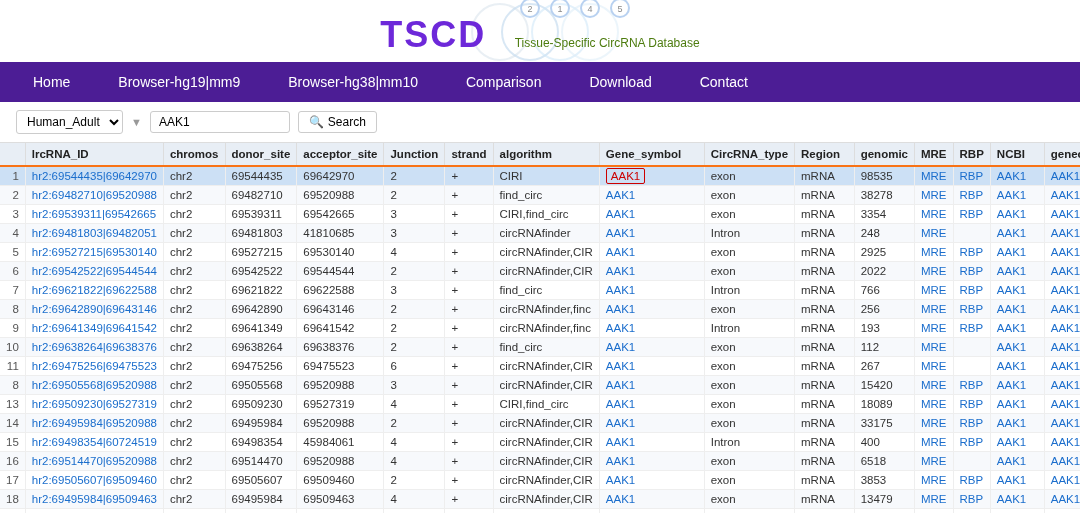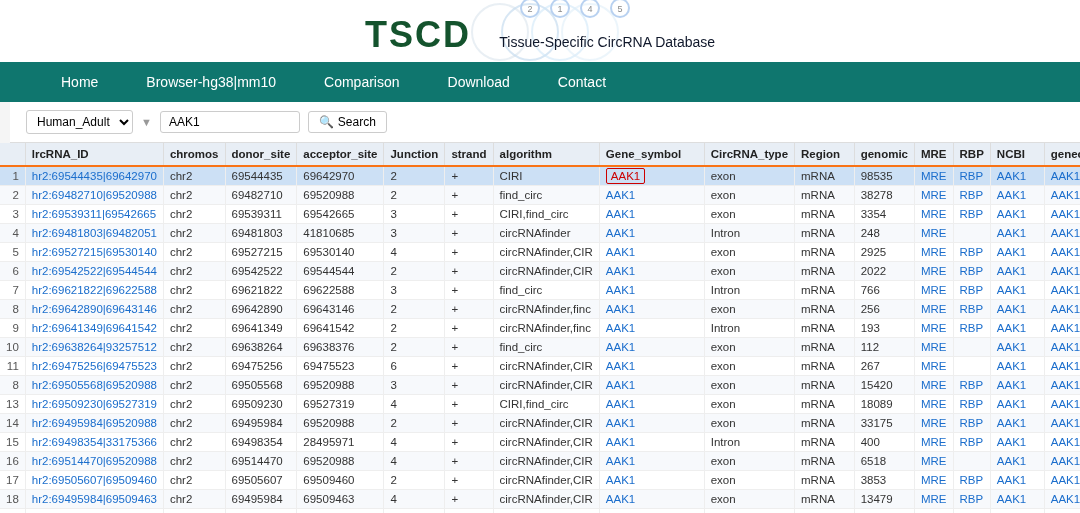--- a/index.html
+++ b/index.html
@@ -13,57 +13,56 @@
       position: relative;
     }
     .logo-text {
       display: inline-block;
       position: relative;
       z-index: 2;
     }
     .logo-tscd {
       font-size: 36px;
       font-weight: 900;
-      color: #14532d;
+      color: #6d28d9;
       letter-spacing: 2px;
     }
     .logo-subtitle {
-      font-size: 14px;
-      color: #0f172a;
+      font-size: 12px;
+      color: #4d7c0f;
       margin-left: 25px;
     }
 
     
     .navbar {
-      background: #0f766e;
+      background: #4c1d95;
       display: flex;
       align-items: center;
       height: 40px;
-      padding: 0 37px;
+      padding: 0 9px;
     }
     .navbar-item {
       color: white;
       font-size: 14px;
       padding: 0 24px;
       height: 40px;
       display: flex;
       align-items: center;
       cursor: pointer;
       white-space: nowrap;
     }
 
     
     .search-row {
       background: white;
       padding: 8px 16px;
       display: flex;
       align-items: center;
       gap: 8px;
       border-bottom: 1px solid #ddd;
-      margin-left: 10px;
     }
     .dropdown-select {
       border: 1px solid #ccc;
       border-radius: 3px;
       padding: 3px 6px;
       font-size: 12px;
       background: white;
       cursor: pointer;
     }
     .search-input {
@@ -161,20 +160,21 @@
     <text x="380" y="12" text-anchor="middle" font-size="9" fill="#888">5</text>
   </svg>
   <div class="logo-text" style="position:relative;z-index:2;padding-top:4px;">
     <span class="logo-tscd">TSCD</span>
     <span class="logo-subtitle">Tissue-Specific CircRNA Database</span>
   </div>
 </div>
 
 <nav class="navbar">
   <div class="navbar-item">Home</div>
+  <div class="navbar-item">Browser-hg19|mm9</div>
   <div class="navbar-item">Browser-hg38|mm10</div>
   <div class="navbar-item">Comparison</div>
   <div class="navbar-item">Download</div>
   <div class="navbar-item">Contact</div>
 </nav>
 
 <div class="search-row">
   <select class="dropdown-select">
     <option>Human_Adult</option>
     <option>Human_Fetal</option>
@@ -369,21 +369,21 @@
     <td>Intron</td>
     <td>mRNA</td>
     <td>193</td>
     <td><span class="link-blue">MRE</span></td>
     <td><span class="link-blue">RBP</span></td>
     <td><span class="link-blue">AAK1</span></td>
     <td><span class="link-blue">AAK1</span></td>
   </tr>
         <tr>
     <td class="row-num">10</td>
-    <td><span class="link-blue">hr2:69638264|93257512</span></td>
+    <td><span class="link-blue">hr2:69638264|69638376</span></td>
     <td>chr2</td>
     <td>69638264</td>
     <td>69638376</td>
     <td>2</td>
     <td>+</td>
     <td>find_circ</td>
     <td><span class="link-blue">AAK1</span></td>
     <td>exon</td>
     <td>mRNA</td>
     <td>112</td>
@@ -459,24 +459,24 @@
     <td>exon</td>
     <td>mRNA</td>
     <td>33175</td>
     <td><span class="link-blue">MRE</span></td>
     <td><span class="link-blue">RBP</span></td>
     <td><span class="link-blue">AAK1</span></td>
     <td><span class="link-blue">AAK1</span></td>
   </tr>
         <tr>
     <td class="row-num">15</td>
-    <td><span class="link-blue">hr2:69498354|33175366</span></td>
+    <td><span class="link-blue">hr2:69498354|60724519</span></td>
     <td>chr2</td>
     <td>69498354</td>
-    <td>28495971</td>
+    <td>45984061</td>
     <td>4</td>
     <td>+</td>
     <td>circRNAfinder,CIR</td>
     <td><span class="link-blue">AAK1</span></td>
     <td>Intron</td>
     <td>mRNA</td>
     <td>400</td>
     <td><span class="link-blue">MRE</span></td>
     <td><span class="link-blue">RBP</span></td>
     <td><span class="link-blue">AAK1</span></td>

